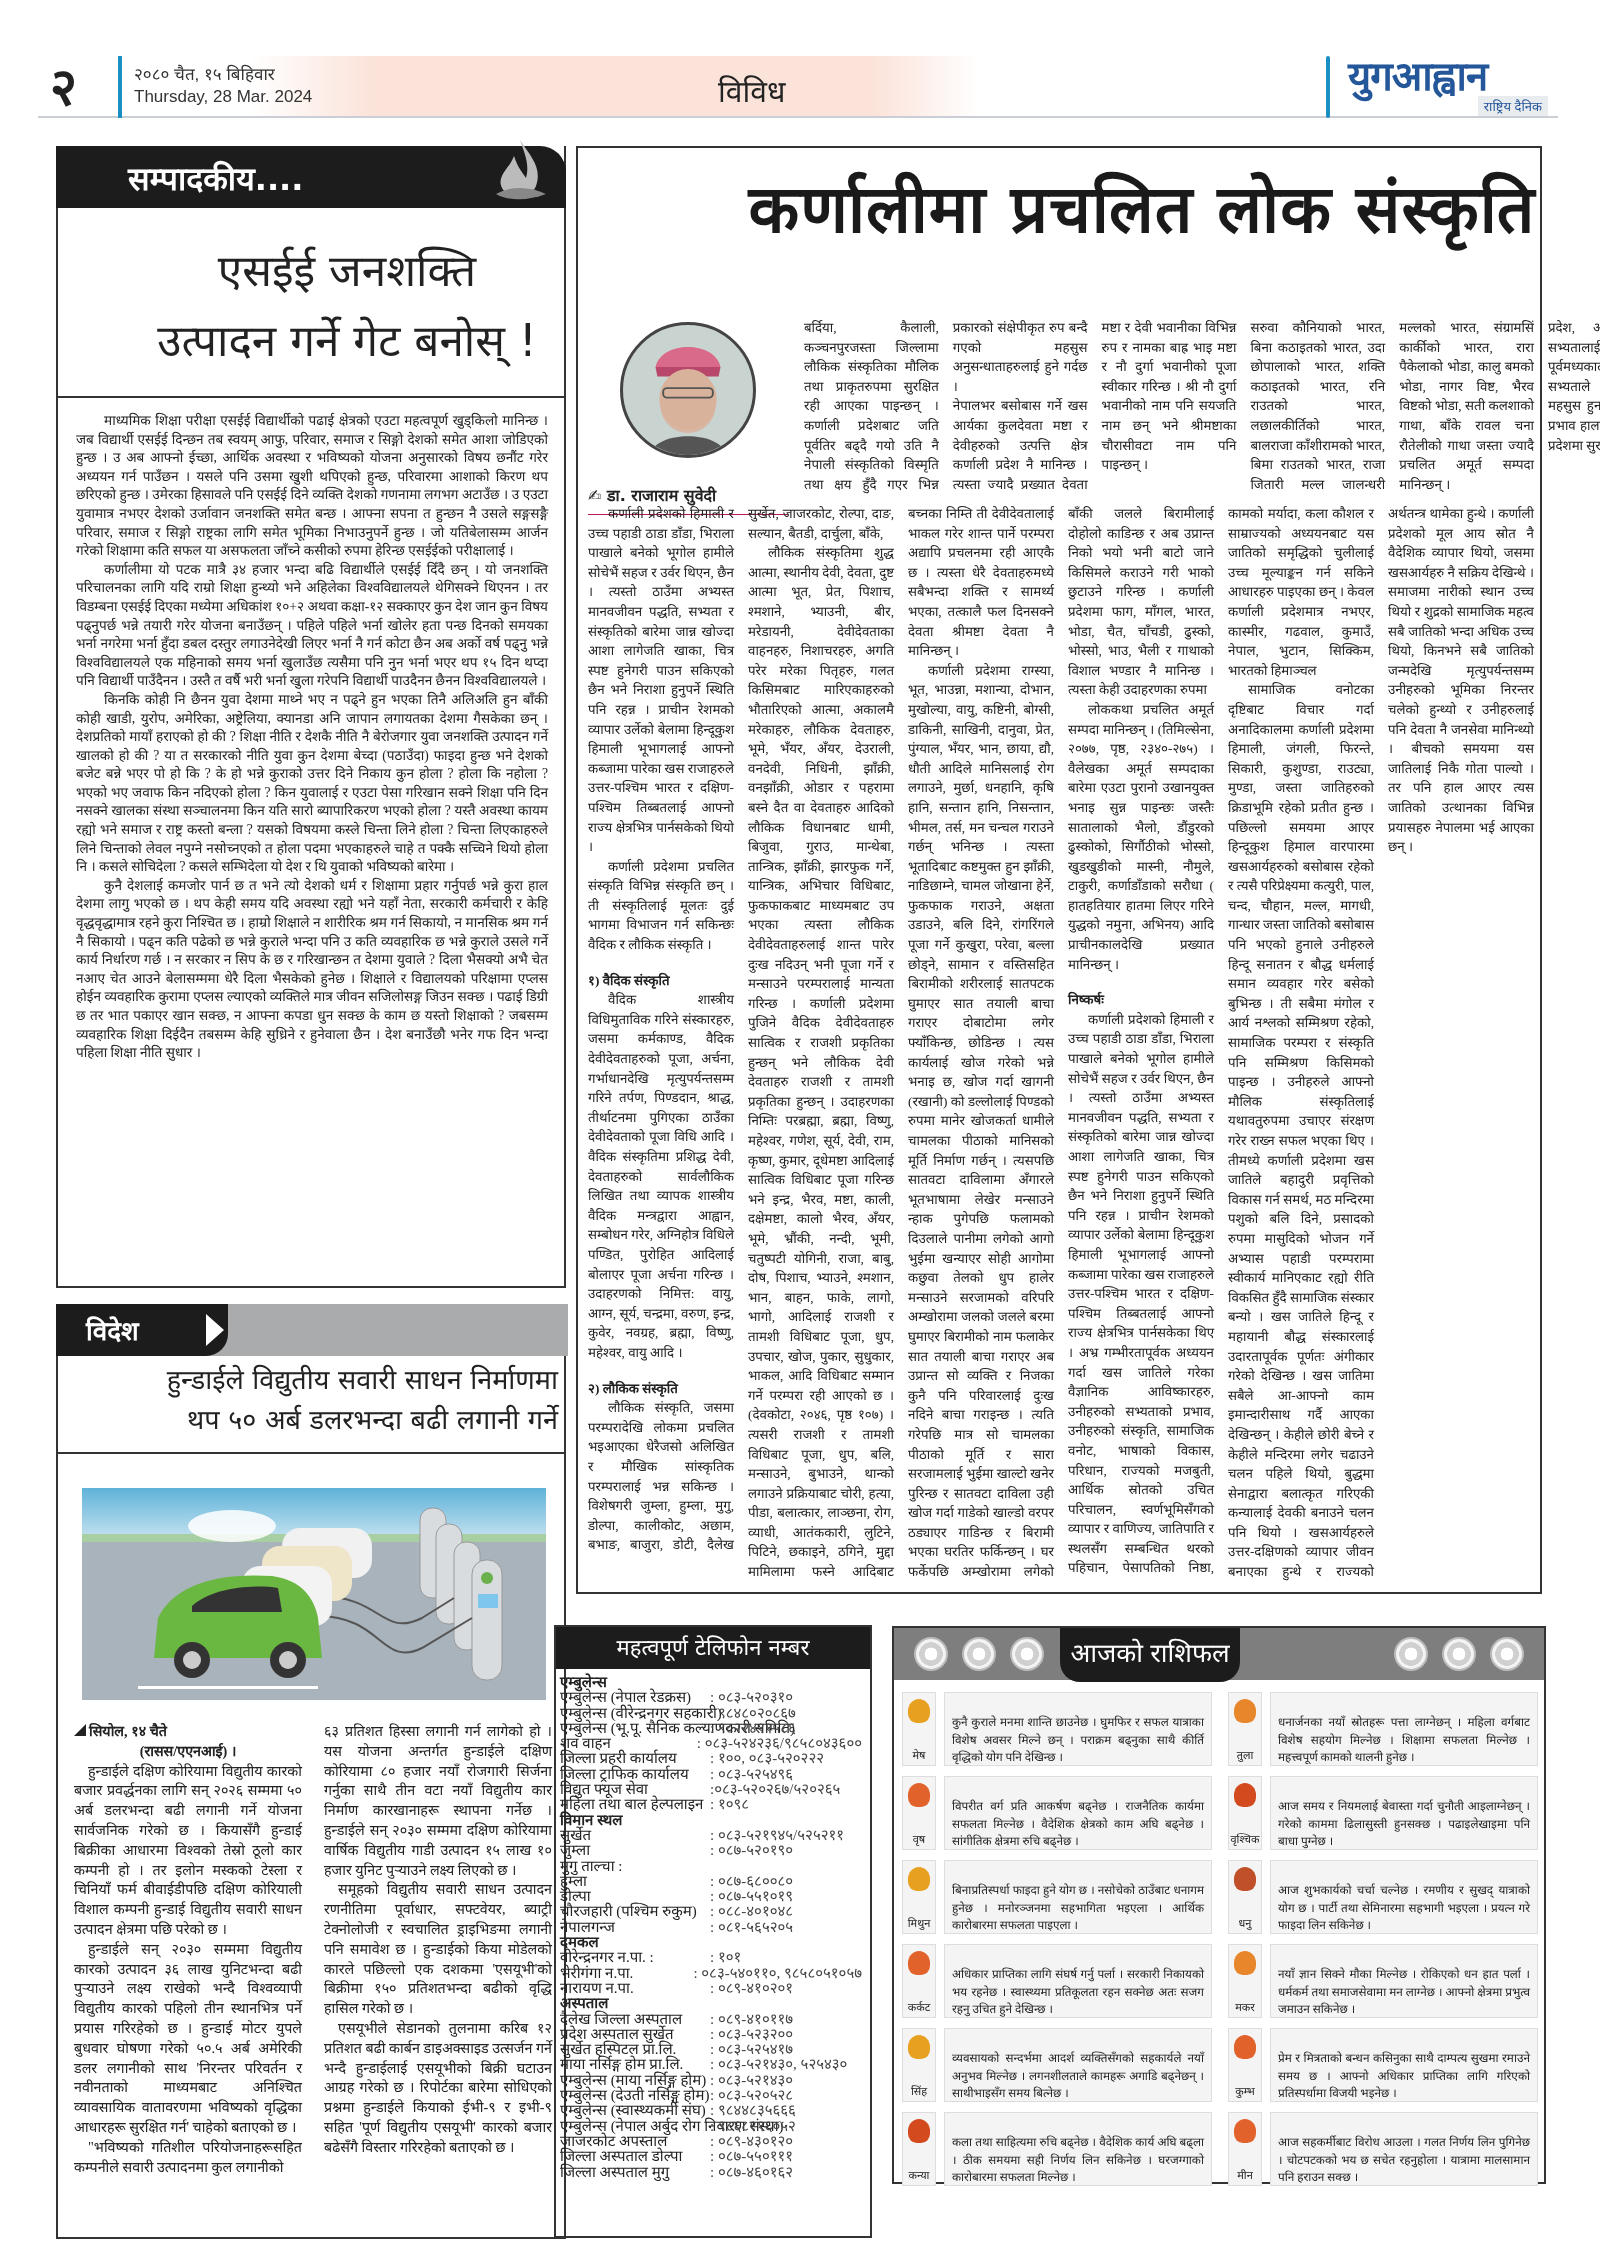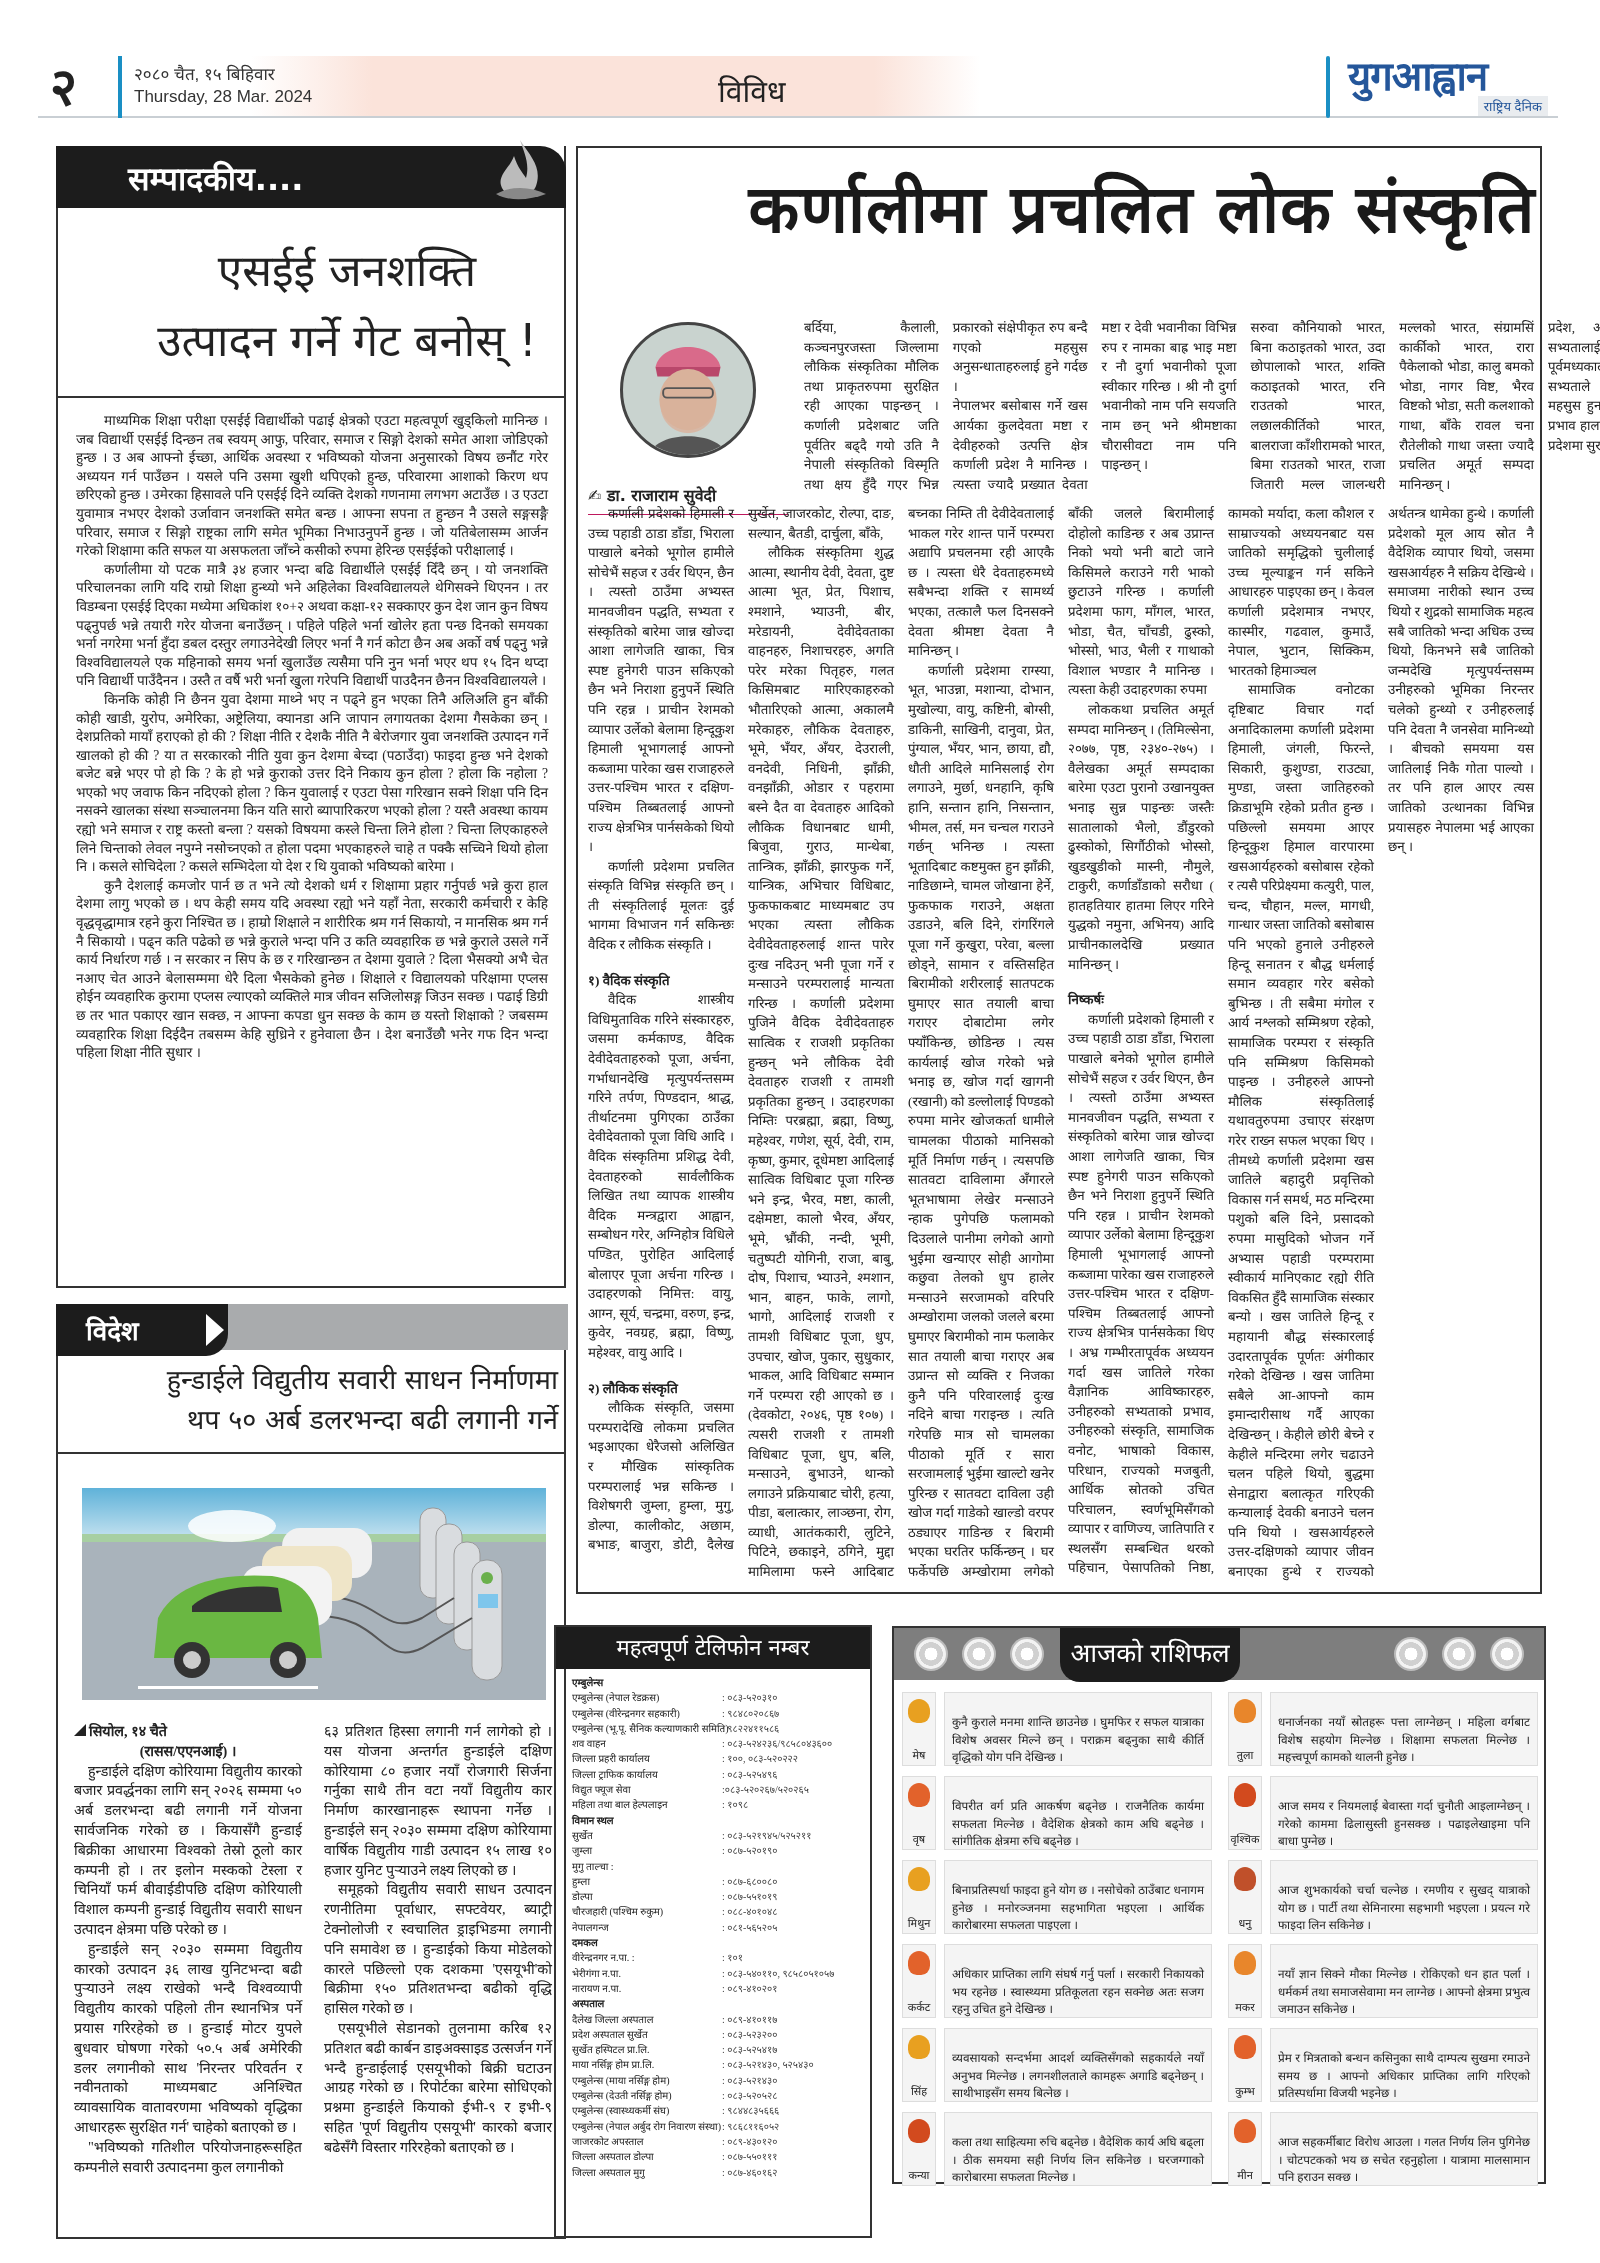--- a/index.html
+++ b/index.html
@@ -18,21 +18,21 @@
   .ed{position:absolute;left:56px;top:146px;width:510px;height:1142px;border:2px solid #333;border-top:none}
   .ed-head{position:absolute;left:-2px;top:0;width:510px;height:62px;background:#1c1c1c;border-radius:0 26px 0 0;color:#fff;font-family:"DejaVu Sans",sans-serif;font-weight:bold;font-size:32px;padding:10px 0 0 72px}
   .ed-flame{position:absolute;right:18px;top:-8px;width:56px;height:66px}
   .ed-title{position:absolute;left:0;top:90px;width:578px;text-align:center;font-family:"DejaVu Sans",sans-serif;font-size:44px;line-height:70px;color:#222}
   .ed-rule{position:absolute;left:0;top:250px;width:506px;border-top:2px solid #333}
   .ed-body{position:absolute;left:18px;top:266px;width:472px;font-size:13.6px;line-height:18.6px;text-align:justify;color:#222}
   .ed-body p{text-indent:28px}
 
   
   .vd{position:absolute;left:56px;top:1304px;width:510px;height:935px;border:2px solid #333;border-top:none}
-  .vd-band{position:absolute;left:-2px;top:0;width:512px;height:46px;background:#a9abad}
+  .vd-band{position:absolute;left:-2px;top:0;width:512px;height:52px;background:#a9abad}
   .vd-tag{position:absolute;left:0;top:0;width:172px;height:52px;background:#1c1c1c;border-radius:0 0 22px 0;color:#fff;font-family:"DejaVu Sans",sans-serif;font-weight:bold;font-size:26px;padding:8px 0 0 30px}
   .vd-arrow{position:absolute;left:150px;top:10px;width:0;height:0;border-top:16px solid transparent;border-bottom:16px solid transparent;border-left:18px solid #fff}
   .vd-title{position:absolute;left:10px;top:56px;width:490px;font-family:"DejaVu Sans",sans-serif;font-size:27px;line-height:40px;color:#222;text-align:right}
   .vd-rule{position:absolute;left:0;top:148px;width:506px;border-top:2px solid #333}
   .vd-img{position:absolute;left:24px;top:184px;width:464px;height:212px;overflow:hidden}
   .vd-cols{position:absolute;left:16px;top:418px;width:478px;display:flex;gap:22px;font-size:14.3px;line-height:19.8px;text-align:justify}
   .vd-col{flex:1}
   .vd-col p{text-indent:14px}
   .dateline{font-weight:bold}
   .dateline-tri{display:inline-block;width:0;height:0;border-left:12px solid transparent;border-bottom:12px solid #222;margin-right:3px}
@@ -43,21 +43,21 @@
   .ma-photo{position:absolute;left:42px;top:174px;width:136px;height:136px;border-radius:50%;border:3px solid #444;background:radial-gradient(circle at 50% 62%,#d7b8a6 0 26%,#c9d3cf 27% 100%);overflow:hidden}
   .ma-author{position:absolute;left:10px;top:336px;width:200px;text-align:left;font-family:"DejaVu Sans",sans-serif;font-weight:bold;font-size:16px;border-bottom:1px solid #be185d;padding-bottom:8px}
   .ma-cols{position:absolute;left:10px;top:356px;width:946px;height:1080px;column-count:6;column-gap:14px;column-fill:auto;font-size:13.3px;line-height:19.6px;text-align:justify}
   .ma-cols p{text-indent:20px}
   .ma-cols h4{font-size:13.3px;margin-top:16px;font-weight:bold}
   .ma-top-cols{position:absolute;left:226px;top:170px;width:730px;height:186px;column-count:5;column-gap:14px;column-fill:auto;font-size:13.3px;line-height:19.6px;text-align:justify}
 
   
   .tel{position:absolute;left:554px;top:1625px;width:318px;height:613px;border:2px solid #333}
   .tel-head{height:42px;background:#1c1c1c;color:#fff;text-align:center;font-family:"DejaVu Sans",sans-serif;font-size:22px;line-height:42px}
-  .tel-list{padding:6px 8px 0 16px;font-size:10px;line-height:15.3px}
+  .tel-list{padding:6px 8px 0 4px;font-size:15px;line-height:15.3px}
   .tel-row{display:flex;white-space:nowrap}
   .tel-row .n{width:150px;overflow:visible}
   .tel-row .v{color:#444}
   .tel-cat{font-weight:bold}
 
   
   .rs{position:absolute;left:892px;top:1626px;width:654px;height:558px;border:2px solid #333;background:#fff}
   .rs-head{position:relative;height:52px;background:#7e7e7e}
   .rs-title{position:absolute;left:166px;top:0;width:180px;height:54px;background:#1c1c1c;border-radius:0 0 20px 20px;color:#fff;font-family:Liberation Sans, sans-serif;font-size:26px;text-align:center;line-height:50px}
   .rs-medal{position:absolute;top:9px;width:34px;height:34px;border-radius:50%;background:radial-gradient(circle,#fff 0 30%,#d0d0d0 31% 55%,#f3f3f3 56% 100%);border:2px solid #bbb}

